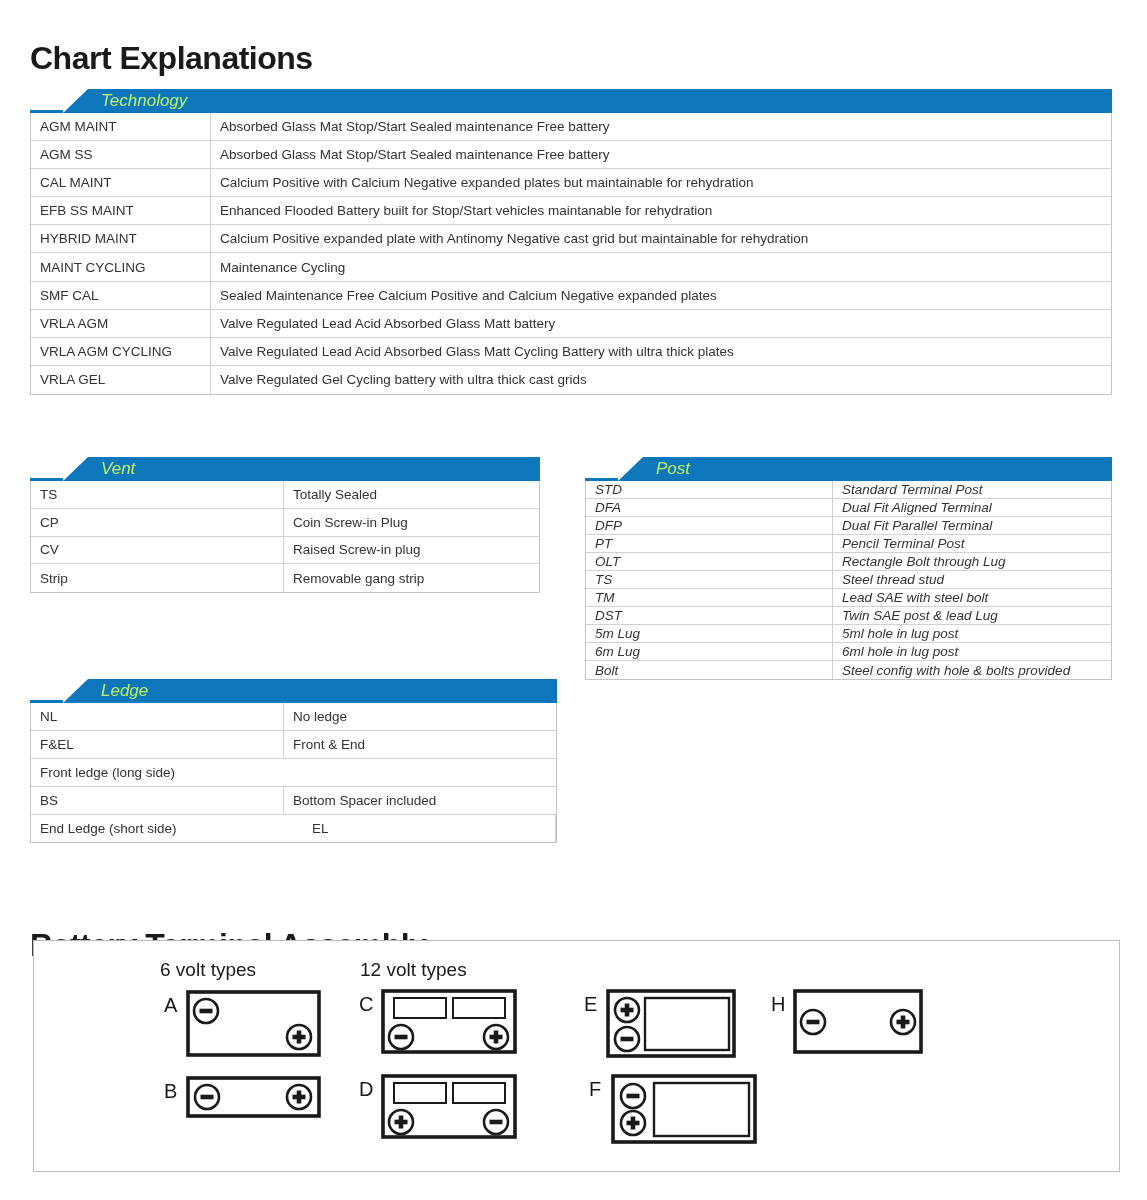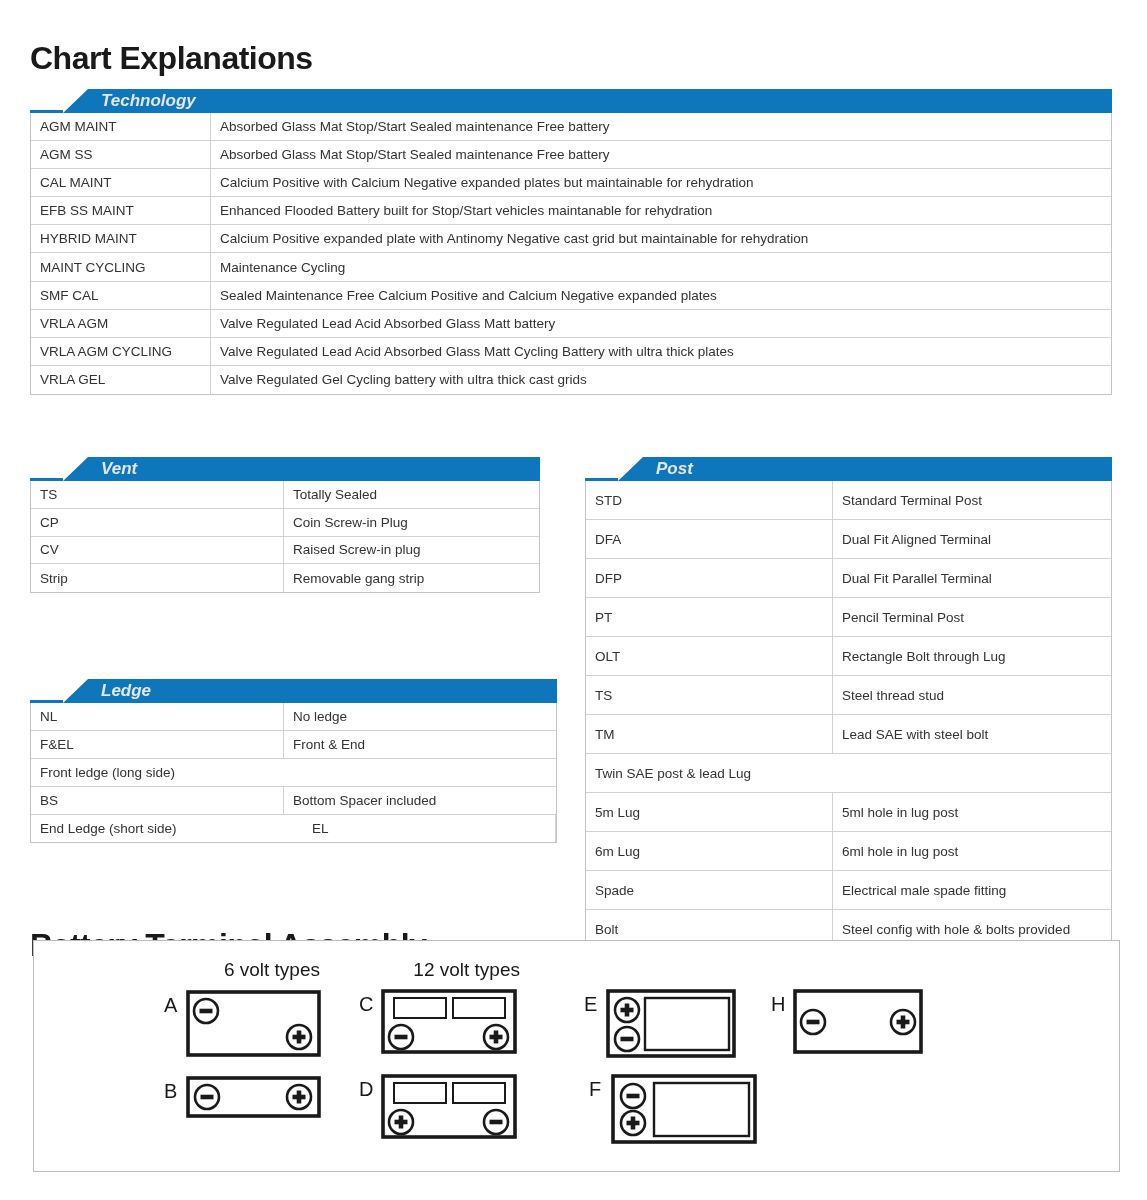--- a/index.html
+++ b/index.html
@@ -18,37 +18,37 @@
   .h1{position:absolute;left:30px;font-size:32px;font-weight:bold;color:var(--heading);letter-spacing:-0.5px;}
 
   
   .tbl{position:absolute;}
   .banner{position:relative;height:24px;}
   .banner-line{position:absolute;left:0;bottom:0;width:33px;height:3px;background:var(--blue);}
   .banner-tab{
     position:absolute;left:33px;right:0;top:0;bottom:0;
     background:var(--blue);
     clip-path:polygon(25px 0,100% 0,100% 100%,0 100%);
-    color:#e5e5e5;font-style:italic;font-weight:bold;font-size:17px;line-height:23px;
+    color:#bef264;font-style:italic;font-weight:normal;font-size:17px;line-height:23px;
     padding-left:38px;
   }
   .tbody{border:1px solid var(--border);border-top:none;background:#fff;}
   .tr{display:flex;border-bottom:1px solid var(--rowline);}
   .tr:last-child{border-bottom:none;}
   .td{display:flex;align-items:center;padding-left:9px;font-size:13.5px;color:var(--text);overflow:hidden;white-space:nowrap;}
   .td.code{border-right:1px solid var(--rowline);flex:none;}
   .td.desc{flex:1;}
   .tbl-tech .tr{height:28.1px;} .tbl-tech .td.code{width:180px;}
   .tbl-vent .tr{height:27.8px;} .tbl-vent .td.code{width:253px;}
-  .tbl-post .tr{height:39px;} .tbl-post .td.code{width:247px;}
+  .tbl-post .tr{height:18px;font-style:italic;} .tbl-post .td.code{width:247px;}
   .tbl-ledge .tr{height:27.9px;} .tbl-ledge .td.code{width:253px;}
 
   
   .assembly-box{position:absolute;left:33px;top:940px;width:1087px;height:232px;border:1px solid #bdbdbd;background:#fff;}
-  .volt-label{position:absolute;top:18px;width:160px;text-align:right;font-size:19px;color:var(--ink);}
+  .volt-label{position:absolute;top:18px;width:160px;text-align:left;font-size:19px;color:var(--ink);}
   .diag-label{position:absolute;font-size:20px;color:var(--ink);}
   svg.diag{position:absolute;overflow:visible;}
 </style>
 </head>
 <body>
 
 <div class="page">
 
   <div class="h1" style="top:40px;">Chart Explanations</div>
 
@@ -160,33 +160,30 @@
         </div>
         <div class="tr">
           <div class="td code">TS</div>
           <div class="td desc">Steel thread stud</div>
         </div>
         <div class="tr">
           <div class="td code">TM</div>
           <div class="td desc">Lead SAE with steel bolt</div>
         </div>
         <div class="tr">
+          <div class="td code">DST</div>
           <div class="td desc">Twin SAE post &amp; lead Lug</div>
         </div>
         <div class="tr">
           <div class="td code">5m Lug</div>
           <div class="td desc">5ml hole in lug post</div>
         </div>
         <div class="tr">
           <div class="td code">6m Lug</div>
           <div class="td desc">6ml hole in lug post</div>
-        </div>
-        <div class="tr">
-          <div class="td code">Spade</div>
-          <div class="td desc">Electrical male spade fitting</div>
         </div>
         <div class="tr">
           <div class="td code">Bolt</div>
           <div class="td desc">Steel config with hole &amp; bolts provided</div>
         </div>
       </div>
   </div>
 
   <div class="tbl tbl-ledge" style="left:30px;top:679px;width:527px;">
     <div class="banner">

